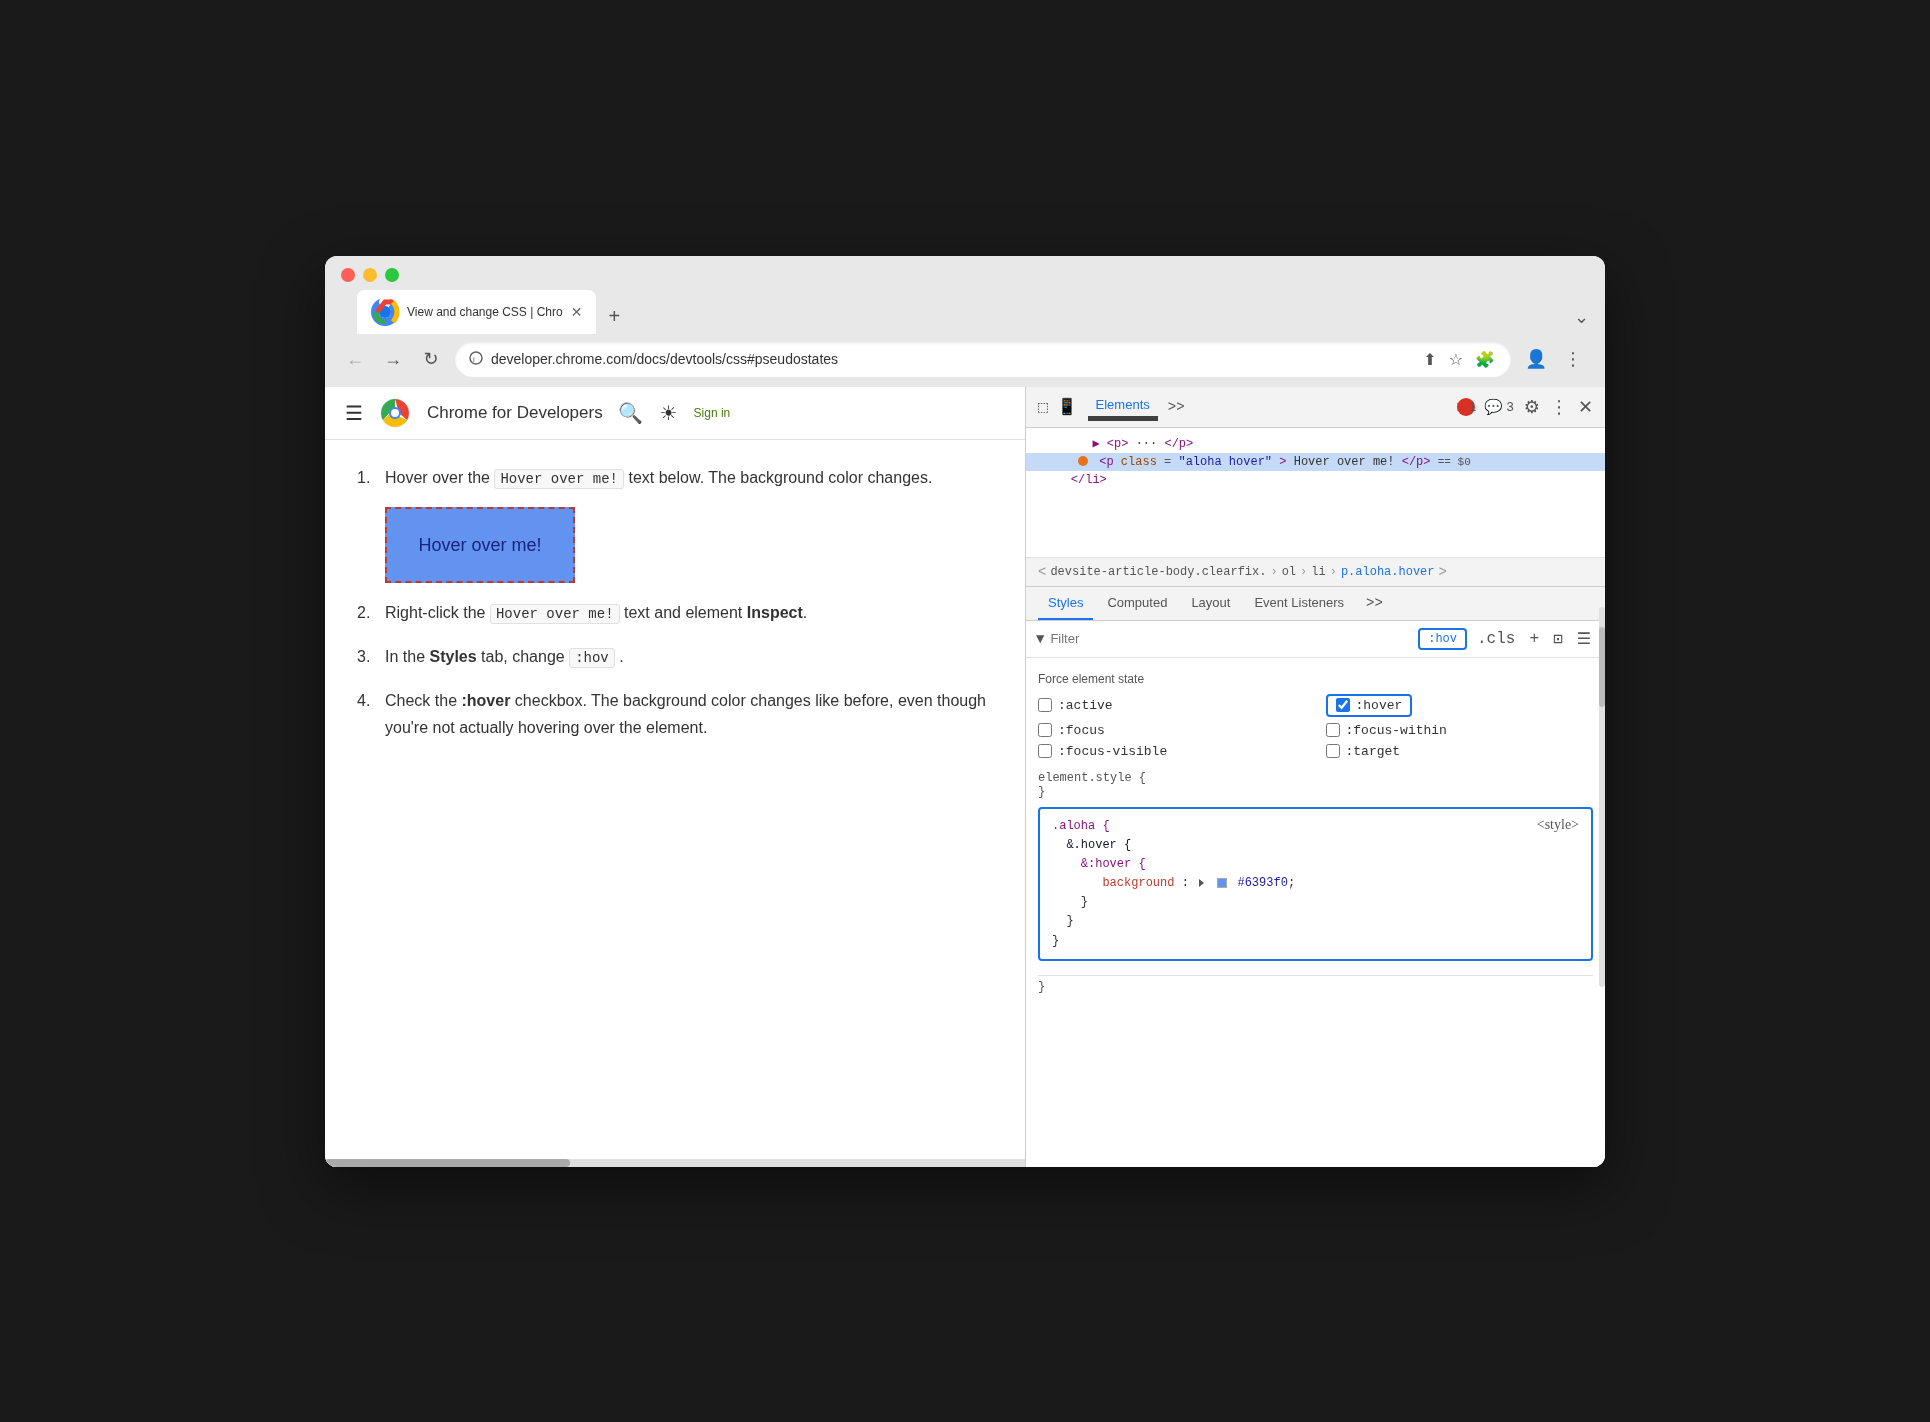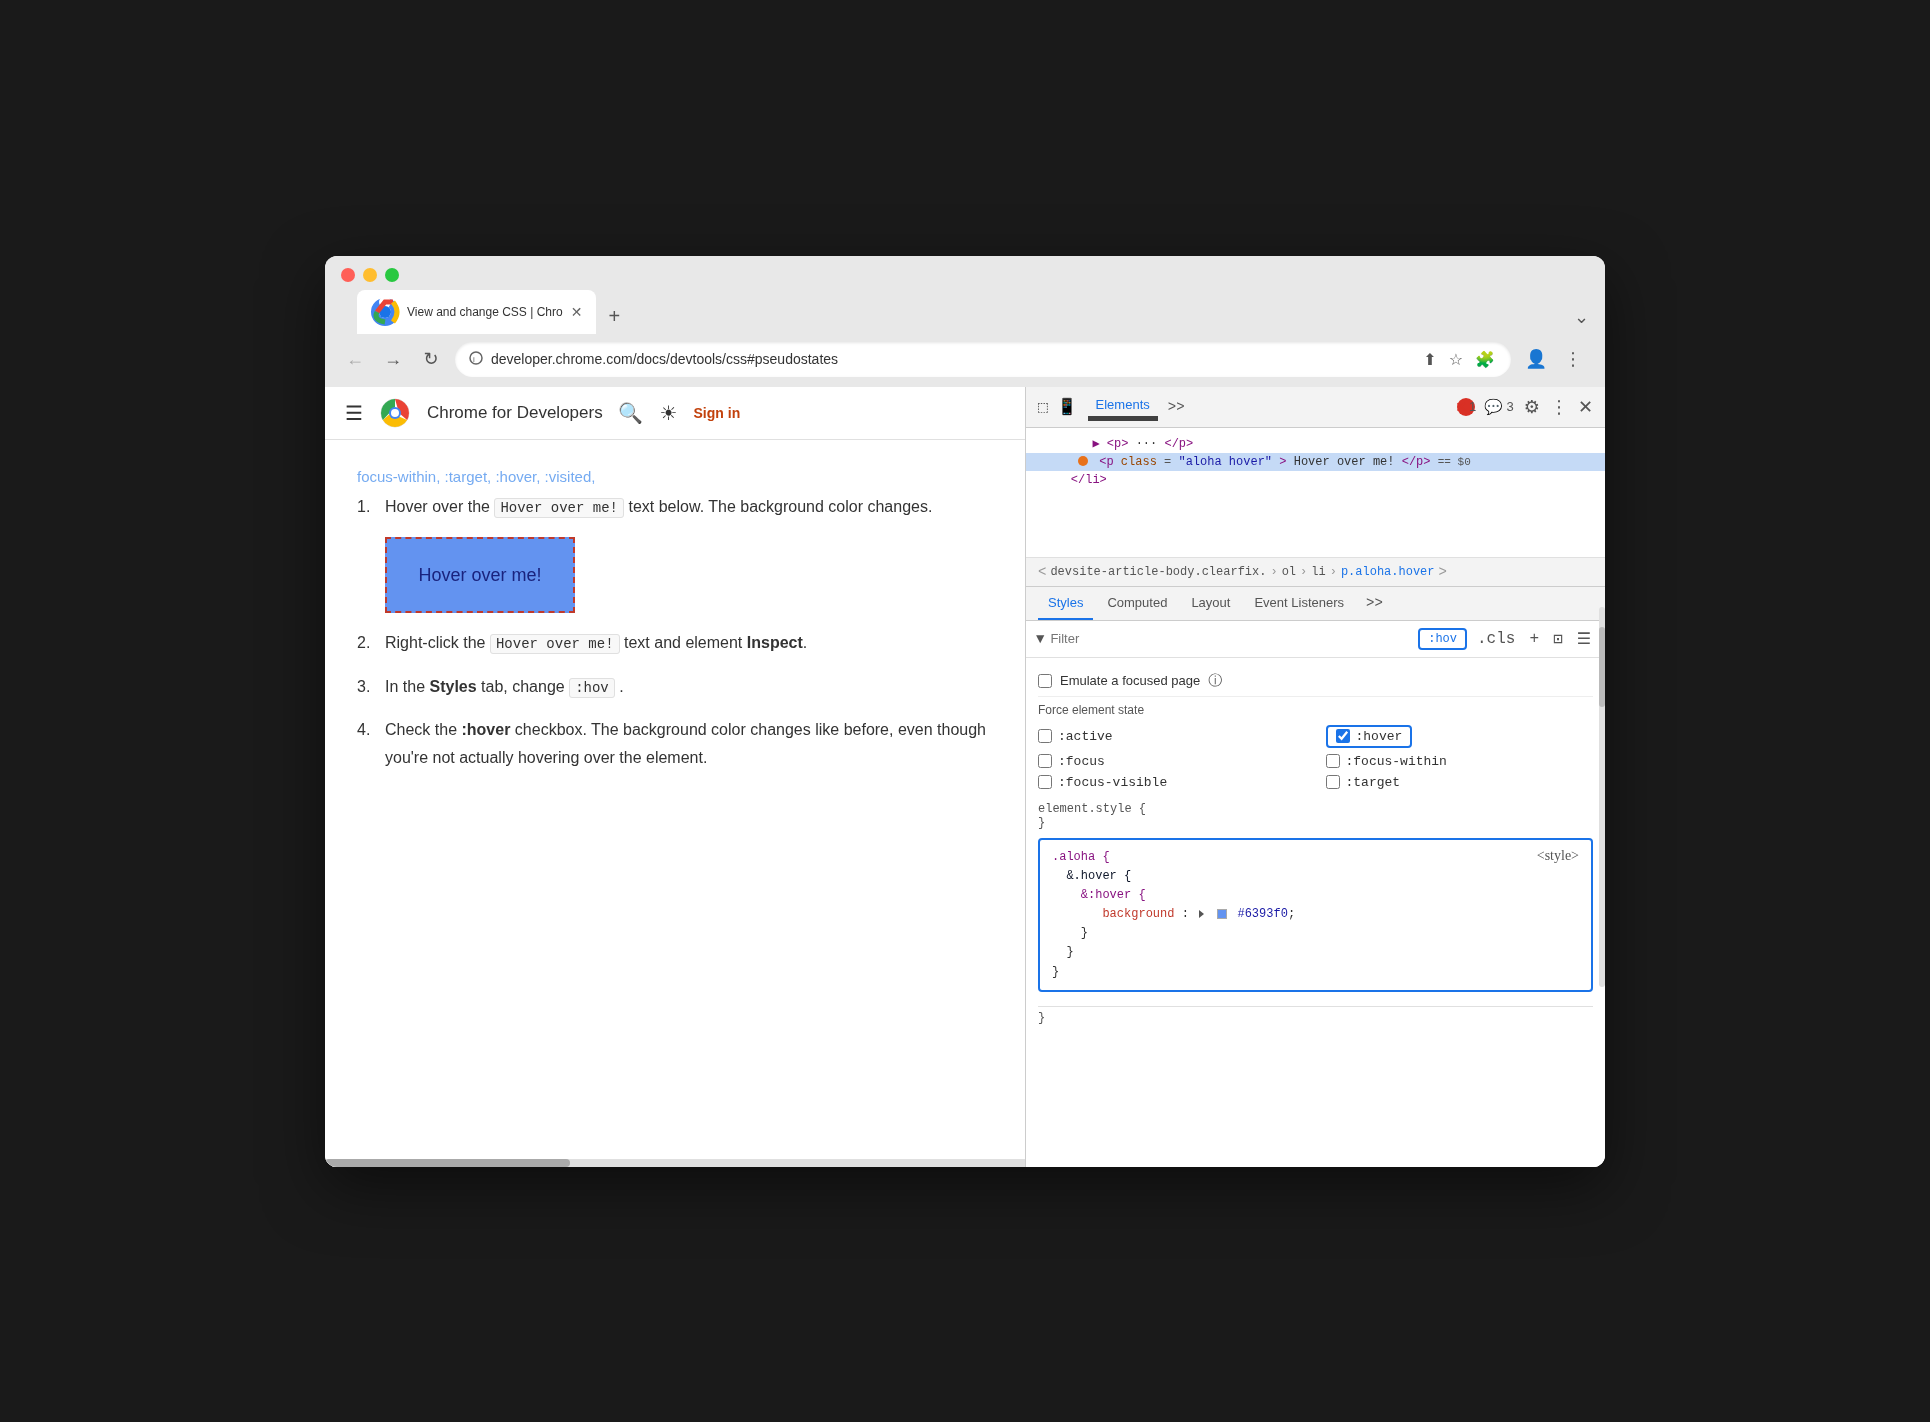--- a/index.html
+++ b/index.html
@@ -176,21 +176,21 @@
     }
 
     .page-search-btn {
       background: none; border: none; font-size: 20px; color: #333; cursor: pointer;
     }
     .theme-btn {
       background: none; border: none; font-size: 20px; color: #333; cursor: pointer;
     }
     .sign-in-btn {
       background: none; border: none;
-      color: #c2410c; font-size: 14px; cursor: pointer; font-weight: 700;
+      color: #4d7c0f; font-size: 12px; cursor: pointer; font-weight: 400;
     }
 
     .page-content {
       padding: 24px 32px;
       overflow-y: auto;
       flex: 1;
       font-size: 16px;
       line-height: 1.7;
       color: #333;
     }
@@ -656,21 +656,20 @@
           <circle cx="16" cy="16" r="6" fill="#4285f4"></circle>
           <circle cx="16" cy="16" r="4" fill="white"></circle>
         </svg>
         <span class="site-name">Chrome for Developers</span>
         <button class="page-search-btn">🔍</button>
         <button class="theme-btn">☀</button>
         <button class="sign-in-btn">Sign in</button>
       </div>
 
       <div class="page-content">
-        <div class="faded-links">focus-within, :target, :hover, :visited,</div>
 
         <div class="numbered-list">
 
           <div class="list-item">
             <span class="list-num">1.</span>
             <div>
               <span>Hover over the</span>
               <span class="code-inline">Hover over me!</span>
               <span>text below. The background color changes.</span>
             </div>
@@ -788,25 +787,20 @@
         <input class="filter-input" type="text" placeholder="Filter" style="">
         <button class="hov-button">:hov</button>
         <span class="cls-btn">.cls</span>
         <span class="add-rule-btn">+</span>
         <span class="layout-btn">⊡</span>
         <span class="computed-btn">☰</span>
       </div>
 
       <div class="styles-content">
 
-        <div class="focused-page-row">
-          <input type="checkbox" class="focused-page-checkbox" style="">
-          <span class="focused-page-label">Emulate a focused page</span>
-          <span class="help-icon">ⓘ</span>
-        </div>
 
         <div class="force-state-label">Force element state</div>
 
         <div class="state-checkboxes">
 
           <div class="state-item">
             <input type="checkbox" class="state-checkbox" style="">
             <span>:active</span>
           </div>
 

